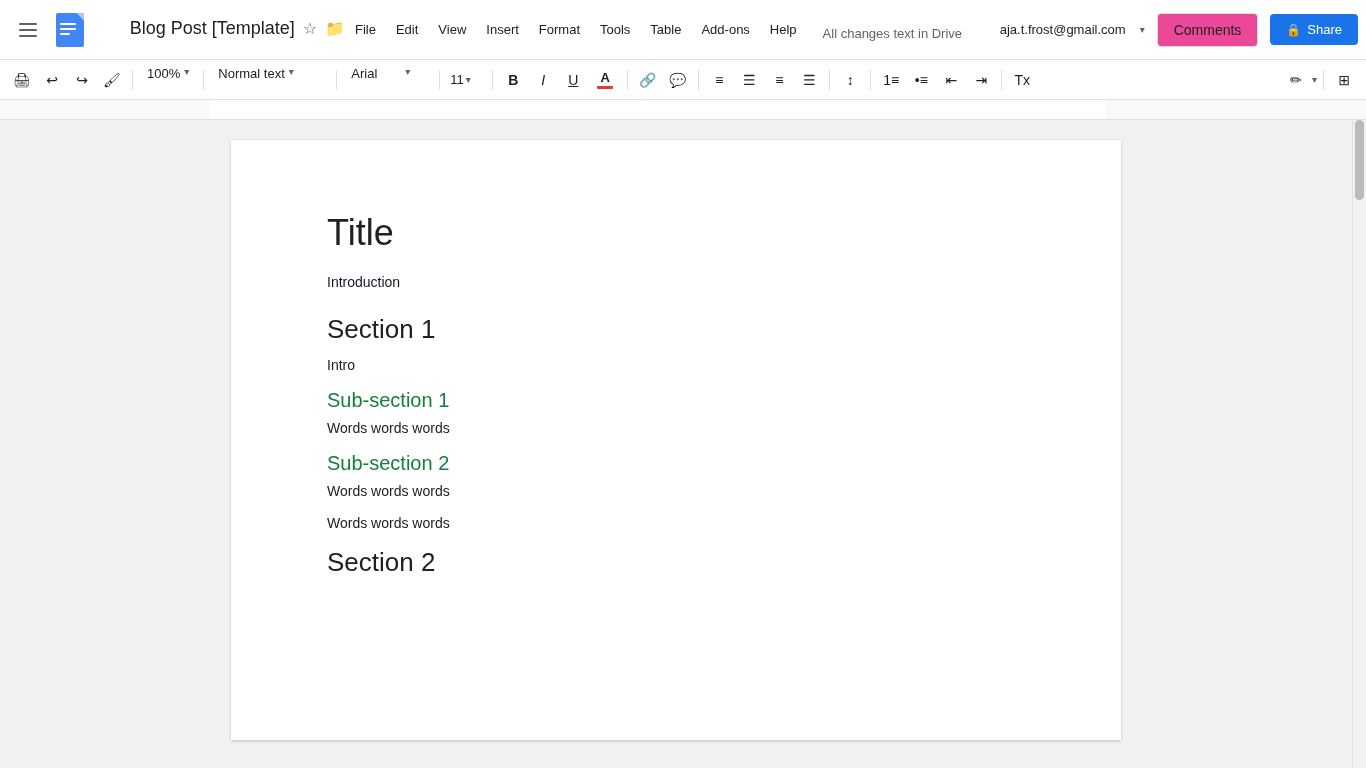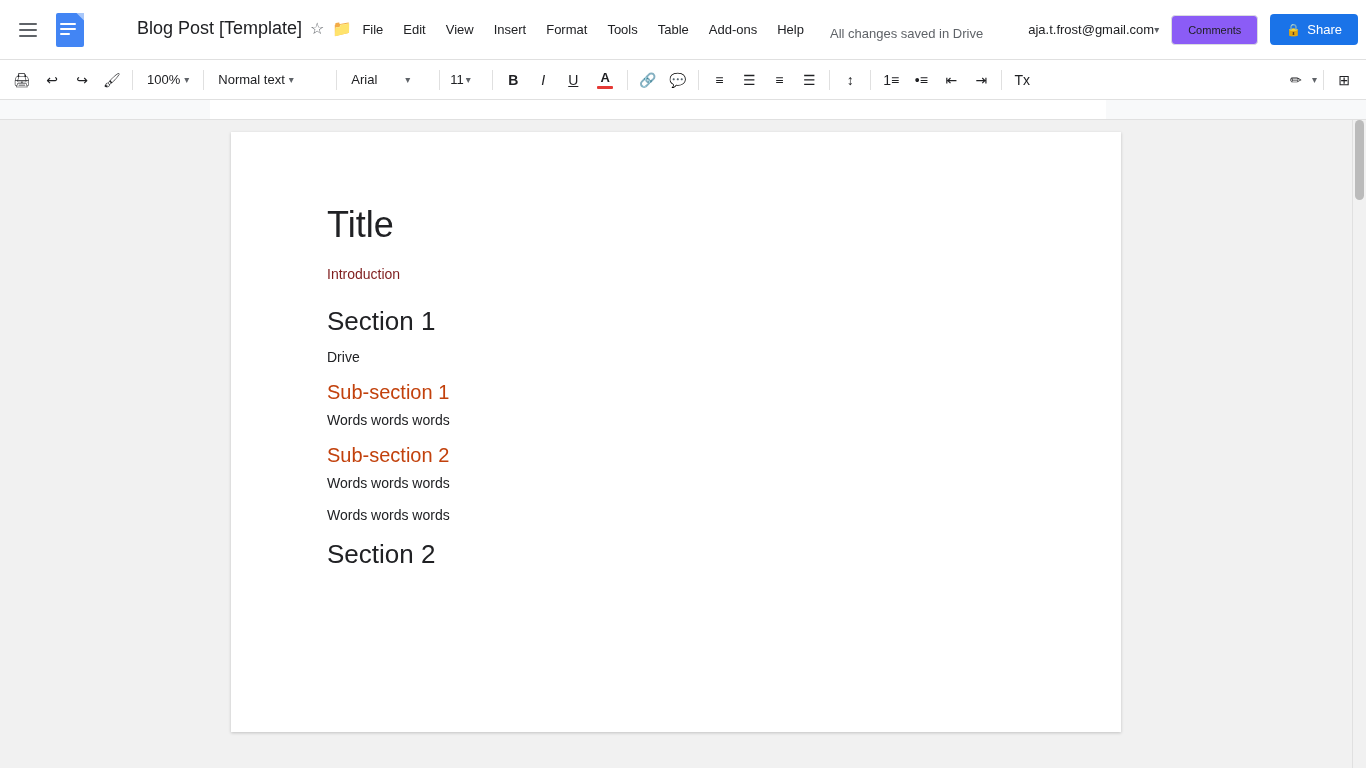--- a/index.html
+++ b/index.html
@@ -56,25 +56,25 @@
 
     #menu-bar { display: flex; align-items: flex-end; gap: 0; }
     .menu-item {
       font-size: 13px; color: #202124;
       padding: 4px 10px; cursor: pointer; border-radius: 4px;
     }
 
     #save-status { font-size: 13px; color: #5f6368; margin-left: 16px; }
 
     #top-right { display: flex; align-items: center; gap: 12px; flex-shrink: 0; }
-    #user-email { font-size: 13px; color: #202124; display: flex; align-items: center; gap: 0; }
+    #user-email { font-size: 13px; color: #202124; display: flex; align-items: center; gap: 14px; }
     .dropdown-arrow { font-size: 10px; color: #5f6368; }
     #comments-btn {
-      padding: 8px 16px; font-size: 11px; color: #202124;
-      background: #8b5cf6; border: 1px solid #dadce0; border-radius: 4px;
+      padding: 8px 16px; font-size: 14px; color: #202124;
+      background: #ec4899; border: 1px solid #dadce0; border-radius: 4px;
       cursor: pointer; font-family: Arial;
     }
     #share-btn {
       padding: 8px 16px; font-size: 13px; color: #fff;
       background: #1a73e8; border: none; border-radius: 4px;
       cursor: pointer; display: flex; align-items: center; gap: 6px; font-family: Arial;
     }
     .lock-icon { font-size: 12px; }
 
     
@@ -90,21 +90,21 @@
     }
     .tb-btn {
       width: 28px; height: 28px;
       display: flex; align-items: center; justify-content: center;
       cursor: pointer; border-radius: 3px; border: none; background: transparent;
       font-size: 14px; color: #202124;
     }
     .tb-divider { width: 1px; height: 20px; background: #e0e0e0; margin: 0 4px; flex-shrink: 0; }
 
     .tb-dropdown {
-      height: 28px; display: flex; align-items: center; gap: 4px;
+      height: 28px; display: flex; align-items: flex-start; gap: 4px;
       padding: 0 8px; cursor: pointer; border-radius: 3px;
       font-size: 13px; color: #202124; background: transparent; border: none;
       font-family: Arial;
     }
     .tb-dropdown-arrow { font-size: 10px; color: #5f6368; }
 
     .tb-font-size {
       width: 40px; height: 28px; display: flex; align-items: center; gap: 2px;
       padding: 0 4px; cursor: pointer; border-radius: 3px;
       font-size: 13px; color: #202124; background: transparent; border: none;
@@ -147,49 +147,49 @@
       position: relative;
     }
     .scrollbar-thumb {
       position: absolute; top: 0; left: 2px; right: 2px;
       height: 80px; background: #bbb; border-radius: 6px;
     }
 
     
     #page-area {
       flex: 1; overflow-y: auto; background: #f1f1f1;
-      padding: 12px 0;
+      padding: 20px 0;
       display: flex; flex-direction: column; align-items: center;
     }
     #page-area::-webkit-scrollbar { width: 0; }
 
     .page {
       width: 890px; background: #fff;
       box-shadow: 0 1px 3px rgba(0,0,0,0.2);
       padding: 72px 96px;
       min-height: 600px;
     }
 
     .doc-title-text {
       font-size: 36px; font-weight: 400; color: #202124;
       margin-bottom: 20px; font-family: Arial;
     }
 
     .doc-intro {
-      font-size: 14px; color: #7f1d1d;
+      font-size: 14px; color: #0f172a;
       margin-bottom: 24px; font-family: Arial;
     }
 
     .doc-heading1 {
       font-size: 26px; font-weight: 400; color: #202124;
       margin-bottom: 12px; margin-top: 8px; font-family: Arial;
     }
 
     .doc-heading2 {
-      font-size: 20px; font-weight: 400; color: #c2410c;
+      font-size: 20px; font-weight: 400; color: #15803d;
       margin-bottom: 8px; margin-top: 16px; font-family: Arial;
     }
 
     .doc-body {
       font-size: 14px; color: #202124;
       margin-bottom: 16px; font-family: Arial;
     }
   </style>
 </head>
 <body>
@@ -223,21 +223,21 @@
     <div id="menu-bar">
       <span class="menu-item">File</span>
       <span class="menu-item">Edit</span>
       <span class="menu-item">View</span>
       <span class="menu-item">Insert</span>
       <span class="menu-item">Format</span>
       <span class="menu-item">Tools</span>
       <span class="menu-item">Table</span>
       <span class="menu-item">Add-ons</span>
       <span class="menu-item">Help</span>
-      <span id="save-status">All changes saved in Drive</span>
+      <span id="save-status">All changes text in Drive</span>
     </div>
   </div>
 
   <div id="top-right">
     <div id="user-email">
       <span>aja.t.frost@gmail.com</span>
       <span class="dropdown-arrow">▾</span>
     </div>
     <button id="comments-btn">Comments</button>
     <button id="share-btn">
@@ -345,21 +345,21 @@
 <div id="ruler">
   <div class="ruler-area"></div>
 </div>
 
 <div id="content-area">
   <div id="page-area">
     <div class="page">
       <div class="doc-title-text">Title</div>
       <div class="doc-intro">Introduction</div>
       <div class="doc-heading1">Section 1</div>
-      <div class="doc-body">Drive</div>
+      <div class="doc-body">Intro</div>
       <div class="doc-heading2">Sub-section 1</div>
       <div class="doc-body">Words words words</div>
       <div class="doc-heading2">Sub-section 2</div>
       <div class="doc-body">Words words words</div>
       <div class="doc-body">Words words words</div>
       <div class="doc-heading1">Section 2</div>
     </div>
   </div>
 
   <div id="scrollbar-right">

